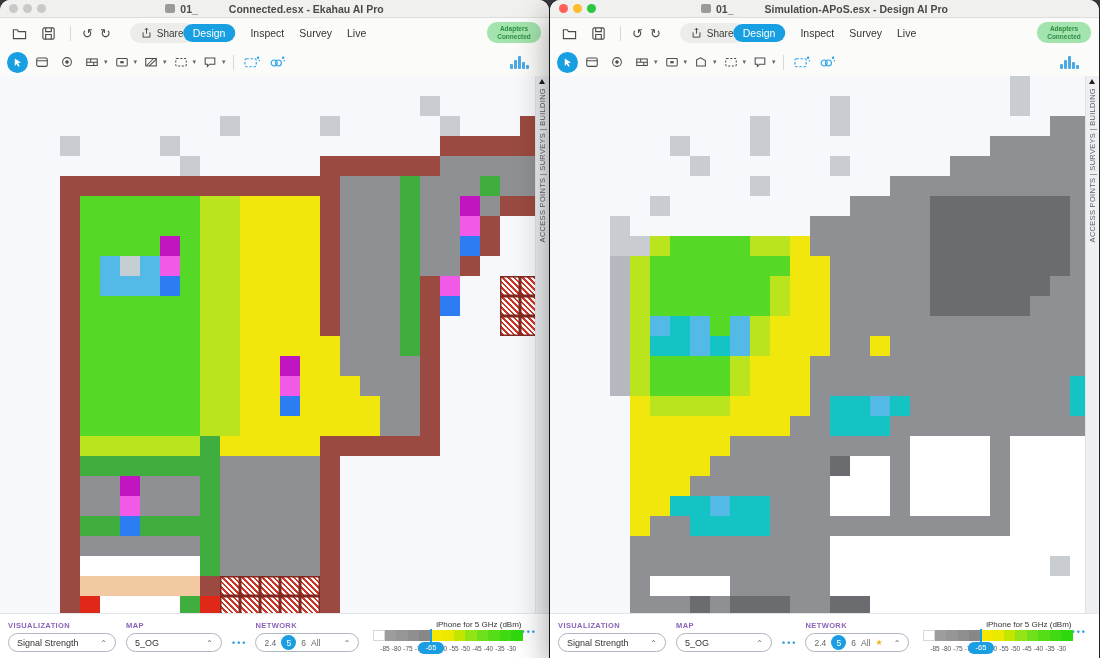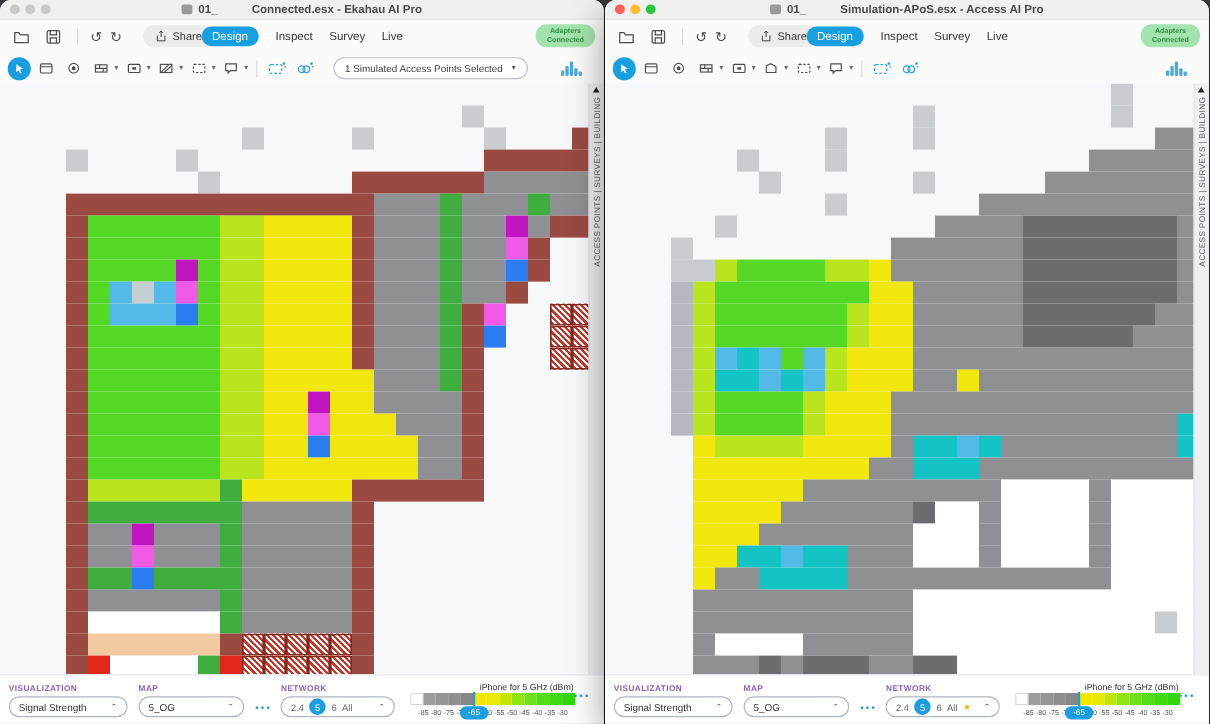--- a/index.html
+++ b/index.html
@@ -212,24 +212,20 @@
         </svg>
       </span>
     <span class="tool">
       <svg width="18" height="15" viewBox="0 0 18 16" fill="none" stroke="#2aa3e6" stroke-width="1.2">
           <circle cx="6" cy="8.5" r="3.2"></circle>
           <circle cx="10.5" cy="8.5" r="3.2"></circle>
           <circle cx="15.5" cy="3" r="1.3" fill="#2aa3e6" stroke="none"></circle>
           <circle cx="16.8" cy="6" r=".8" fill="#2aa3e6" stroke="none"></circle>
         </svg>
       </span>
-    <span class="aps-pill">
-      <span>1 Simulated Access Points Selected</span>
-      <span class="caret">▾</span>
-      </span>
     <span class="hist">
       <i style="height:5px"></i>
         <i style="height:9px"></i>
         <i style="height:13px"></i>
         <i style="height:7px"></i>
         <i style="height:4px"></i>
       </span>
   </div>
 
   <div class="canvas">
@@ -1041,21 +1037,21 @@
 <div class="window active" id="win1">
   <div class="titlebar">
     <div class="traffic">
       <span class="tl tl-red"></span>
       <span class="tl tl-yellow"></span>
       <span class="tl tl-green"></span>
     </div>
     <div class="title-center">
       <span class="proxy-icon"></span>
       <span class="title-prefix">01_</span>
-      <span>Simulation-APoS.esx - Access AI Pro</span>
+      <span>Simulation-APoS.esx - Design AI Pro</span>
     </div>
   </div>
 
   <div class="toolbar1">
     <div class="tb-group">
       <span class="tool">
         <svg width="15" height="15" viewBox="0 0 16 16" fill="none" stroke="#4c4c4c" stroke-width="1.2">
             <path d="M1.5 4h4l1.5 2h7.5v7.5h-13z"></path>
           </svg>
         </span>

